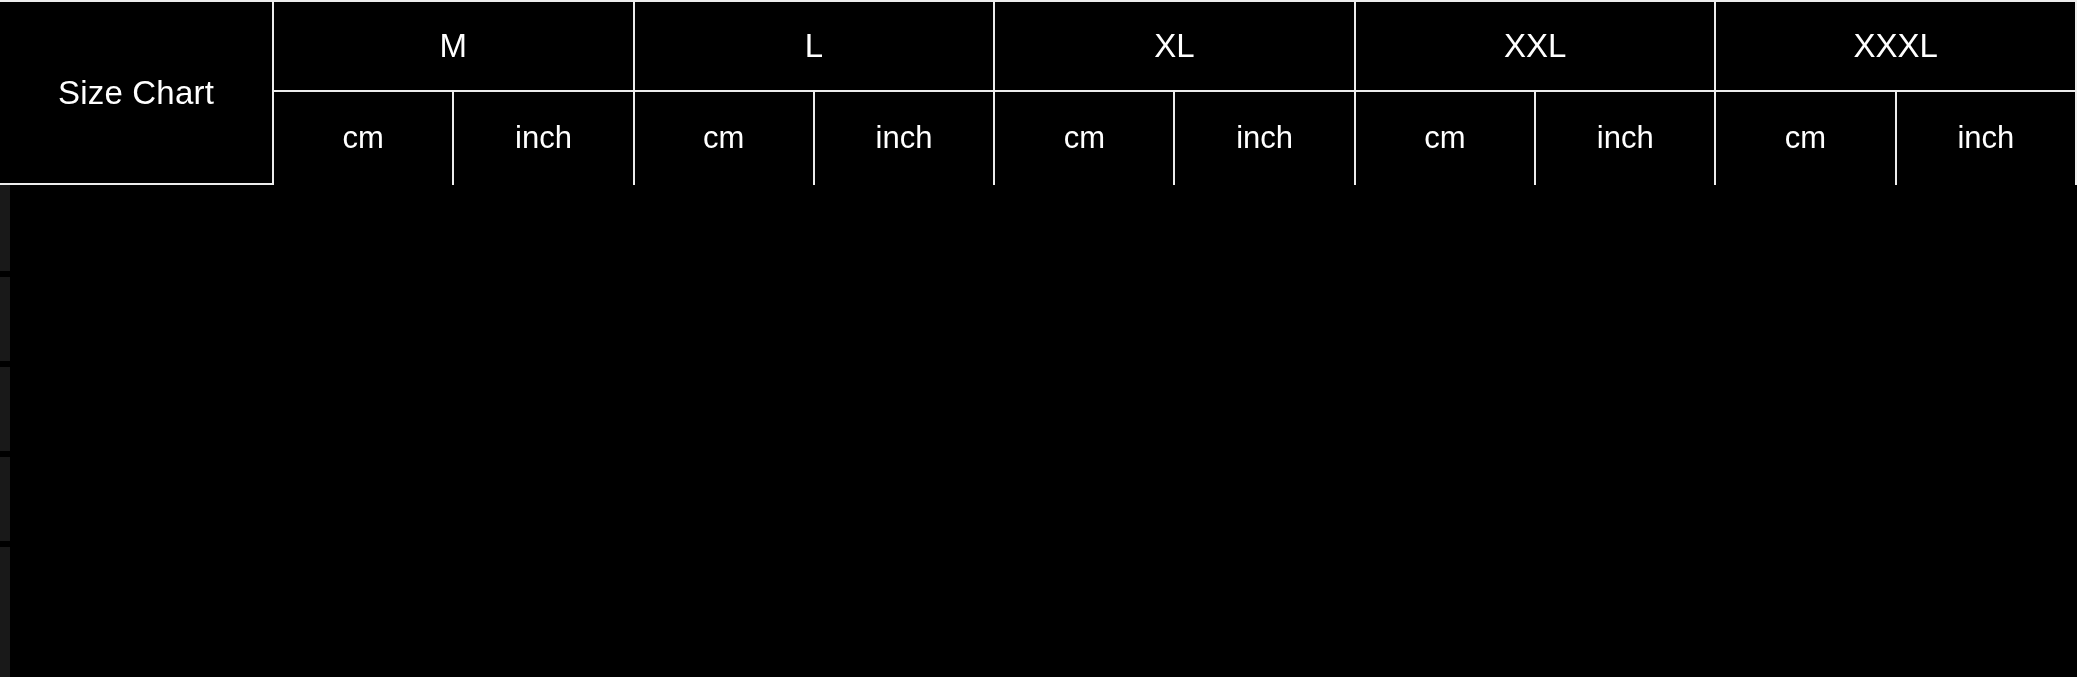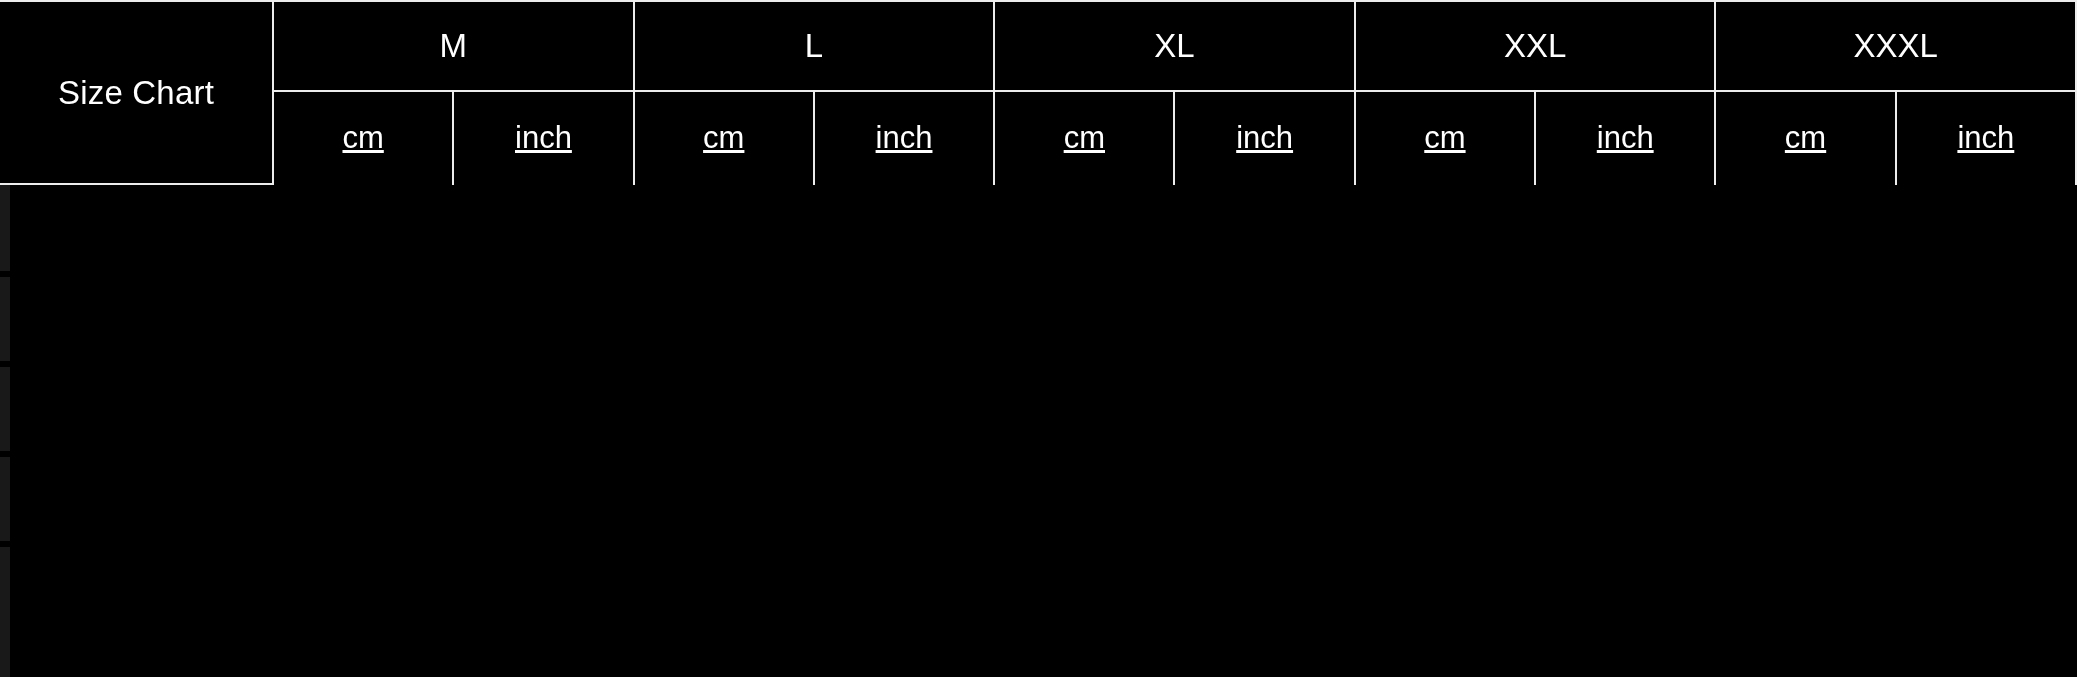--- a/index.html
+++ b/index.html
@@ -46,21 +46,20 @@
 
   
   table.size-chart th.no-left-border,
   table.size-chart td.no-left-border {
     border-left: none;
   }
 
   
   table.size-chart tr.subheader-row th {
     border-bottom: none;
-    text-decoration: underline;
   }
 
   th.corner-label {
     width: 272px;
     height: 179px;
     font-size: 33px;
     letter-spacing: 0.2px;
     color: #ffffff;
     border-bottom: none;
     margin-top: 22px;

